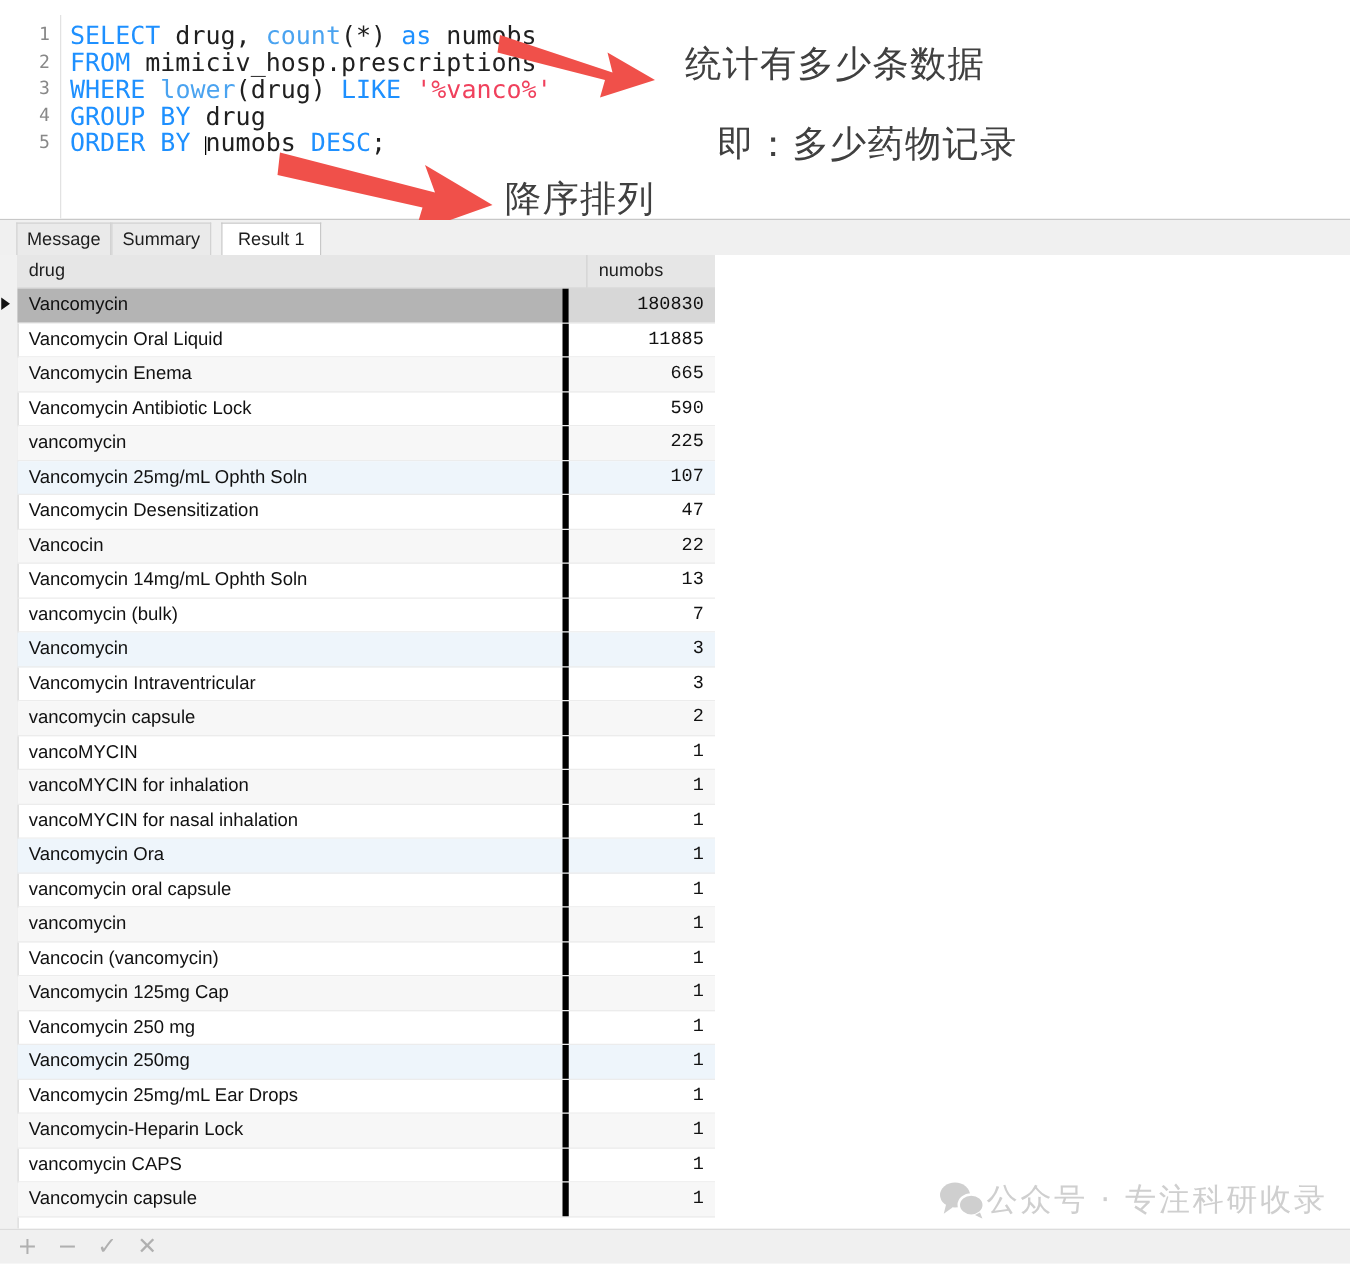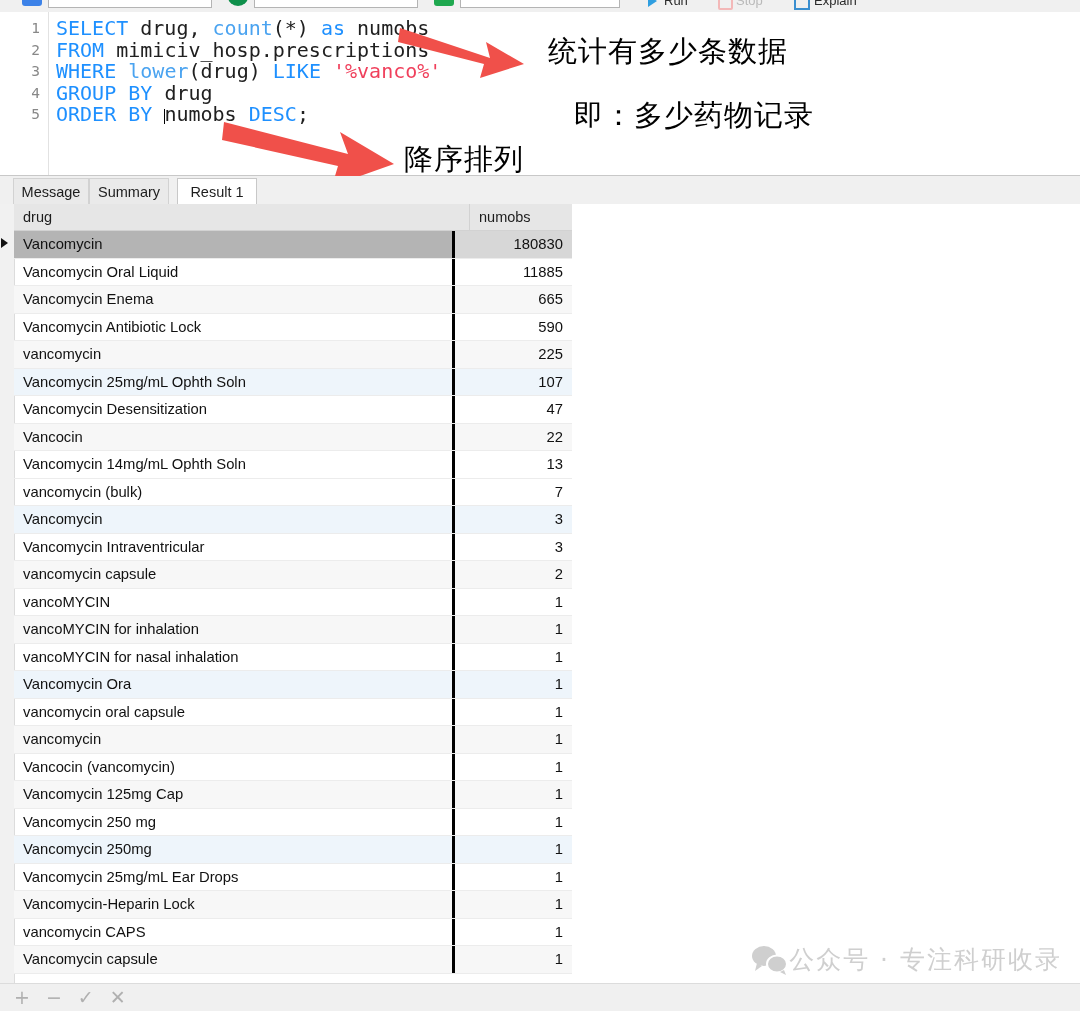--- a/index.html
+++ b/index.html
@@ -80,21 +80,21 @@
   .str { color: #f0405c; }
   .op  { color: #202020; }
   .caret {
     display: inline-block; width: 1px; height: 15px;
     background: #000; vertical-align: -3px; margin: 0 -1px 0 0;
   }
 
   
   .anno-text {
     position: absolute;
-    color: #000000;
+    color: #404040;
     font-family: "DejaVu Sans", sans-serif;
     font-size: 29px;
     white-space: nowrap;
     letter-spacing: 1px;
   }
   svg.anno { position: absolute; overflow: visible; }
 
   
   .tabbar {
     position: absolute; left: 0; top: 176px; width: 1080px; height: 28px;
@@ -148,22 +148,22 @@
     border-bottom: 1px solid #ececec;
     position: relative;
   }
   .dcell {
     display: flex; align-items: center;
     font-size: 14.8px; color: #111111;
     padding: 0 9px;
     box-sizing: border-box;
     overflow: hidden; white-space: nowrap;
   }
-  .dcell.c1 { width: 456px; border-right: 3px solid #000000; }
-  .dcell.c2 { width: 120px; justify-content: flex-end; }
+  .dcell.c1 { width: 456px; border-right: 5px solid #000000; }
+  .dcell.c2 { width: 120px; justify-content: flex-end; font-family: Liberation Mono, monospace; }
   .drow.alt   { background: #f7f7f7; justify-content: center; }
   .drow.blue  { background: #eef5fb; }
   .drow.sel .dcell.c1 { background: #b4b4b4; }
   .drow.sel .dcell.c2 { background: #d7d7d7; }
   .rowmark {
     position: absolute; left: -13px; top: 7px;
     width: 0; height: 0;
     border-left: 7px solid #111111;
     border-top: 5.5px solid transparent;
     border-bottom: 5.5px solid transparent;
@@ -192,37 +192,20 @@
   .botbtn {
     color: #b0b0b0; font-size: 19px; line-height: 1;
     font-family: "DejaVu Sans", sans-serif;
   }
 </style>
 </head>
 <body>
 
 <div id="app">
 
-  <div class="toolbar">
-    <div class="tb-icon" style="left:22px; background:#3c82e8;"></div>
-    <div class="tb-box" style="left:48px; width:164px;"></div>
-    <div class="tb-icon" style="left:228px; background:#0e8f4a; border-radius:50%;"></div>
-    <div class="tb-box" style="left:254px; width:164px;"></div>
-    <div class="tb-icon" style="left:434px; background:#1fa84f;"></div>
-    <div class="tb-box" style="left:460px; width:160px;"></div>
-
-    <div class="tri-run" style="left:648px;"></div>
-    <div class="tb-lbl" style="left:664px;">Run</div>
-
-    <div class="sq-stop" style="left:718px;"></div>
-    <div class="tb-lbl" style="left:736px; color:#b9b9b9;">Stop</div>
-
-    <div class="sq-exp" style="left:794px;"></div>
-    <div class="tb-lbl" style="left:814px;">Explain</div>
-  </div>
 
   <div class="editor">
     <div class="gutter">
       <div class="ln" style="top:6px;">1</div>
       <div class="ln" style="top:27.5px;">2</div>
       <div class="ln" style="top:49px;">3</div>
       <div class="ln" style="top:70.5px;">4</div>
       <div class="ln" style="top:92px;">5</div>
     </div>
 

